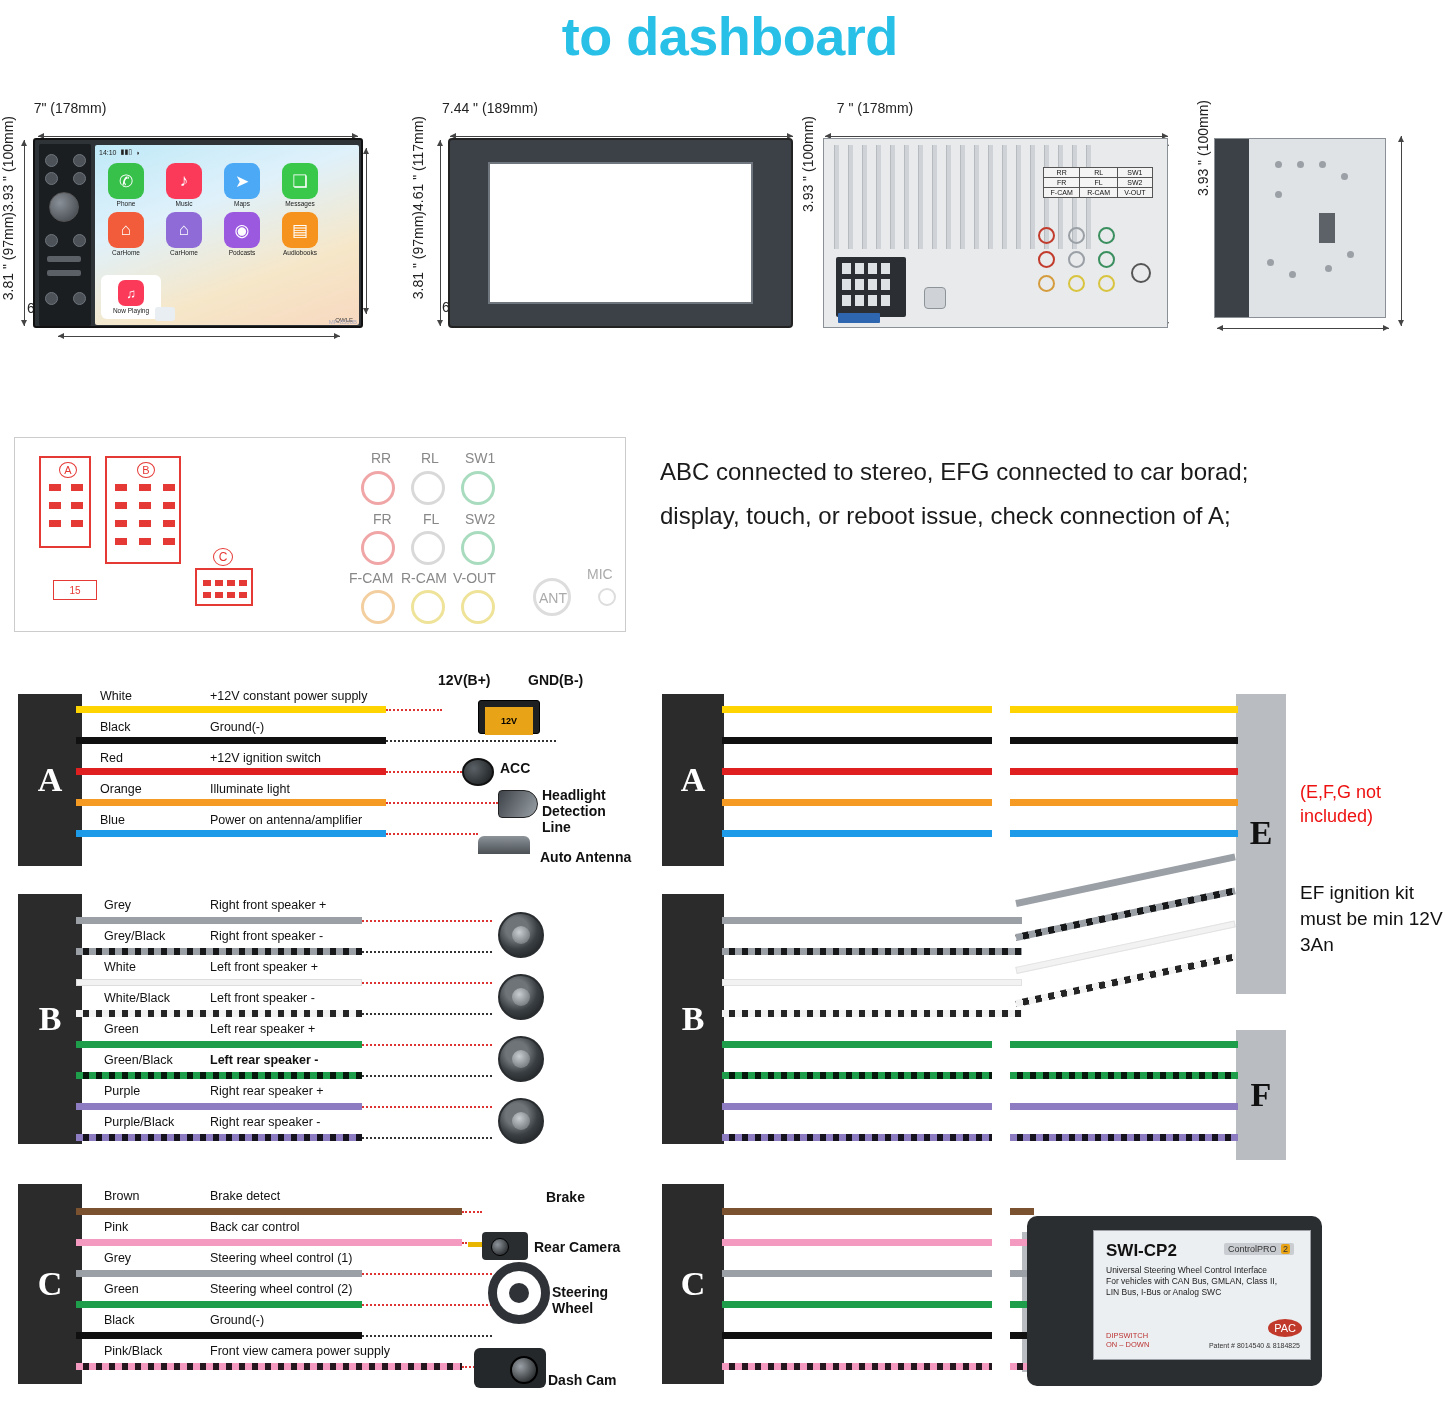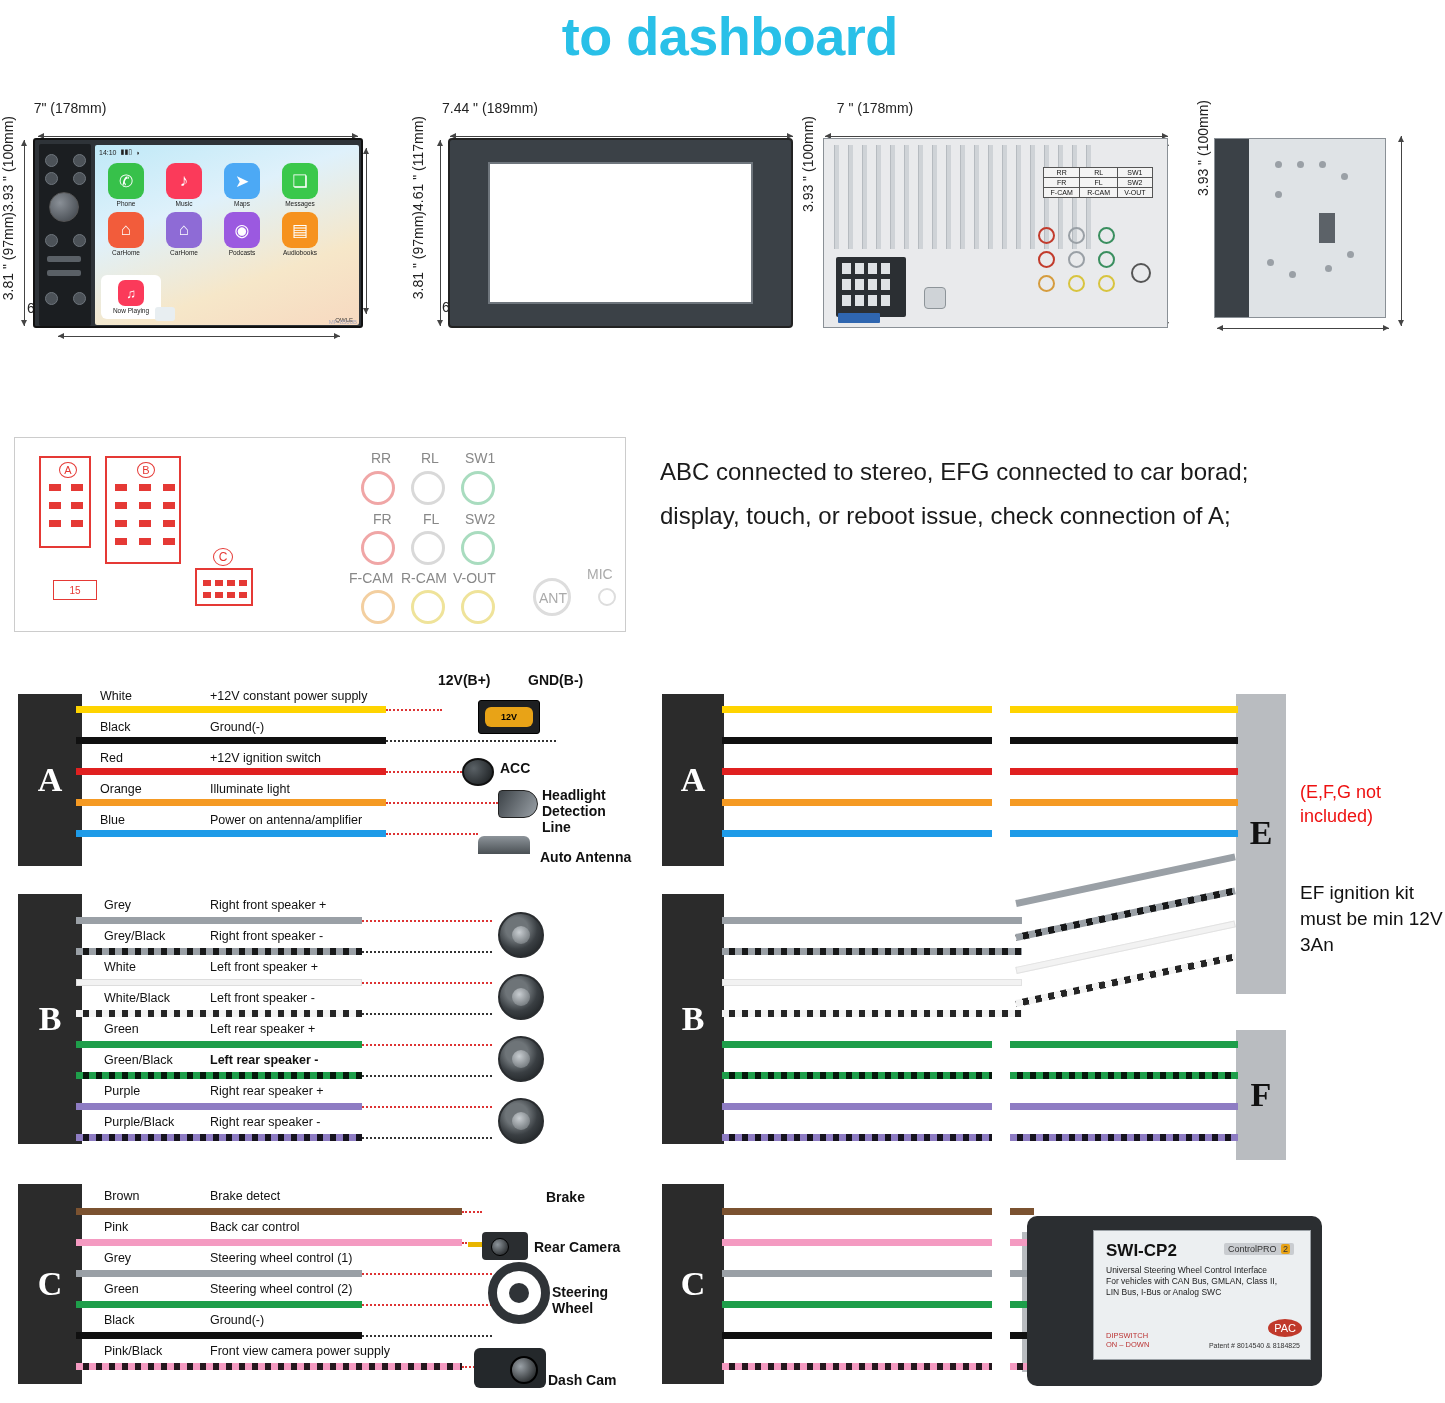--- a/index.html
+++ b/index.html
@@ -120,21 +120,21 @@
   .small-red { position:absolute; color:#e11; font-size:18px; line-height:24px; }
   .small-blk { position:absolute; color:#111; font-size:19px; line-height:26px; }
 
   .spk { position:absolute; width:46px; height:46px; border-radius:50%;
          background: radial-gradient(circle at 40% 35%, #6e7478 0 30%, #3a3f43 55%, #15181a 100%);
          border:2px solid #2a2d30;}
   .spk:after { content:""; position:absolute; left:50%; top:50%; width:18px; height:18px; margin:-9px 0 0 -9px;
                border-radius:50%; background: radial-gradient(circle at 40% 35%, #c9ced2, #5d6367);}
 
   .battery { position:absolute; width:62px; height:34px; background:#1d1f21; border-radius:3px; border:1px solid #000;}
-  .battery .face { position:absolute; left:6px; top:6px; right:6px; height:20px; background:#e8a317; border-radius:6px;
+  .battery .face { position:absolute; left:6px; top:6px; right:6px; height:28px; background:#e8a317; border-radius:0;
                    font-size:9px; color:#000; display:flex; align-items:center; justify-content:center; font-weight:bold;}
 
   .cam { position:absolute; width:46px; height:28px; background:#2a2d30; border-radius:4px; }
   .cam:after{ content:""; position:absolute; left:9px; top:6px; width:16px; height:16px; border-radius:50%;
               background: radial-gradient(circle at 35% 35%, #8d949a, #101214); border:1px solid #000;}
   .cam .lead { position:absolute; left:-14px; top:10px; width:14px; height:5px; background:#e8b500;}
 
   .wheelicon { position:absolute; width:62px; height:62px; border-radius:50%; border:9px solid #2f3337;}
   .wheelicon:after { content:""; position:absolute; left:50%; top:50%; width:20px; height:20px; margin:-10px 0 0 -10px;
                      border-radius:50%; background:#2f3337;}

